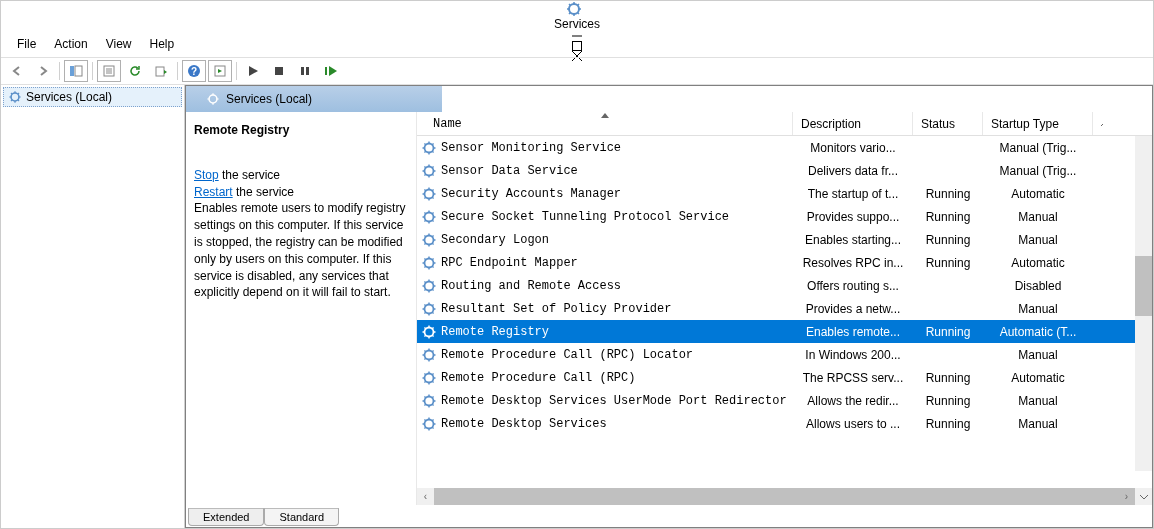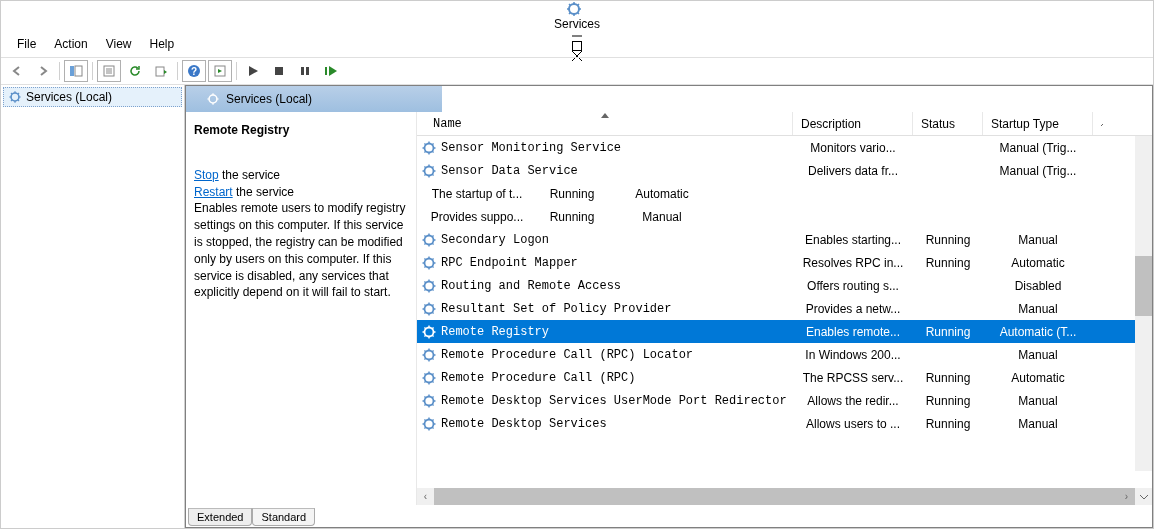--- a/index.html
+++ b/index.html
@@ -41,21 +41,21 @@
 .c-name { width: 376px; display: flex; align-items: center; font-family: Liberation Mono, monospace; }
 .c-desc { width: 120px; }
 .c-stat { width: 70px; }
 .c-start { width: 110px; }
 .vtrack { position: absolute; right: 0; top: 0; bottom: 17px; width: 17px; background: #f0f0f0; }
 .vthumb { position: absolute; right: 0; width: 17px; height: 60px; top: 120px; background: #c0c0c0; }
 .hscroll { height: 17px; background: #f0f0f0; display: flex; position: relative; }
 .hscroll .arrow { width: 17px; height: 17px; display: flex; align-items: center; justify-content: center; font-size: 10px; color: #666; }
 .hscroll .htrack { flex: 1; background: #c0c0c0; margin-right: 17px; }
 .tabs { height: 22px; display: flex; align-items: flex-end; padding-left: 2px; gap: 0; font-size: 11px; border-top: 1px solid #fff; }
-.tab { padding: 2px 8px; border: 1px solid #aaa; border-top-color: #bbb; background: #f4f4f4; border-radius: 0 0 4px 4px; position: relative; top: -1px; }
+.tab { padding: 2px 14px; border: 1px solid #aaa; border-top-color: #bbb; background: #f4f4f4; border-radius: 0 0 4px 4px; position: relative; top: -1px; }
 .tab.inactive { background: #eee; }
 svg { display: block; }
 </style>
 </head>
 <body>
 
 <div class="window">
 
   <div class="titlebar">
     <span class="app-icon">
@@ -237,25 +237,43 @@
                       <path d="M8 1.5v2M8 12.5v2M1.5 8h2M12.5 8h2M3.4 3.4l1.4 1.4M11.2 11.2l1.4 1.4M3.4 12.6l1.4-1.4M11.2 4.8l1.4-1.4" stroke="#5a8fc8" stroke-width="1.4"></path>
                     </svg>
                   </span>
                   <span>Sensor Data Service</span>
                 </div>
                 <div class="cell c-desc">Delivers data fr...</div>
                 <div class="cell c-stat"></div>
                 <div class="cell c-start">Manual (Trig...</div>
               </div>
               <div class="row">
+                <div class="cell c-name">
+                  <span class="svc-icon">
+                    <svg width="16" height="16" viewBox="0 0 16 16">
+                      <circle cx="8" cy="8" r="4.5" fill="none" stroke="#5a8fc8" stroke-width="1.8"></circle>
+                      <path d="M8 1.5v2M8 12.5v2M1.5 8h2M12.5 8h2M3.4 3.4l1.4 1.4M11.2 11.2l1.4 1.4M3.4 12.6l1.4-1.4M11.2 4.8l1.4-1.4" stroke="#5a8fc8" stroke-width="1.4"></path>
+                    </svg>
+                  </span>
+                  <span>Security Accounts Manager</span>
+                </div>
                 <div class="cell c-desc">The startup of t...</div>
                 <div class="cell c-stat">Running</div>
                 <div class="cell c-start">Automatic</div>
               </div>
               <div class="row">
+                <div class="cell c-name">
+                  <span class="svc-icon">
+                    <svg width="16" height="16" viewBox="0 0 16 16">
+                      <circle cx="8" cy="8" r="4.5" fill="none" stroke="#5a8fc8" stroke-width="1.8"></circle>
+                      <path d="M8 1.5v2M8 12.5v2M1.5 8h2M12.5 8h2M3.4 3.4l1.4 1.4M11.2 11.2l1.4 1.4M3.4 12.6l1.4-1.4M11.2 4.8l1.4-1.4" stroke="#5a8fc8" stroke-width="1.4"></path>
+                    </svg>
+                  </span>
+                  <span>Secure Socket Tunneling Protocol Service</span>
+                </div>
                 <div class="cell c-desc">Provides suppo...</div>
                 <div class="cell c-stat">Running</div>
                 <div class="cell c-start">Manual</div>
               </div>
               <div class="row">
                 <div class="cell c-name">
                   <span class="svc-icon">
                     <svg width="16" height="16" viewBox="0 0 16 16">
                       <circle cx="8" cy="8" r="4.5" fill="none" stroke="#5a8fc8" stroke-width="1.8"></circle>
                       <path d="M8 1.5v2M8 12.5v2M1.5 8h2M12.5 8h2M3.4 3.4l1.4 1.4M11.2 11.2l1.4 1.4M3.4 12.6l1.4-1.4M11.2 4.8l1.4-1.4" stroke="#5a8fc8" stroke-width="1.4"></path>

